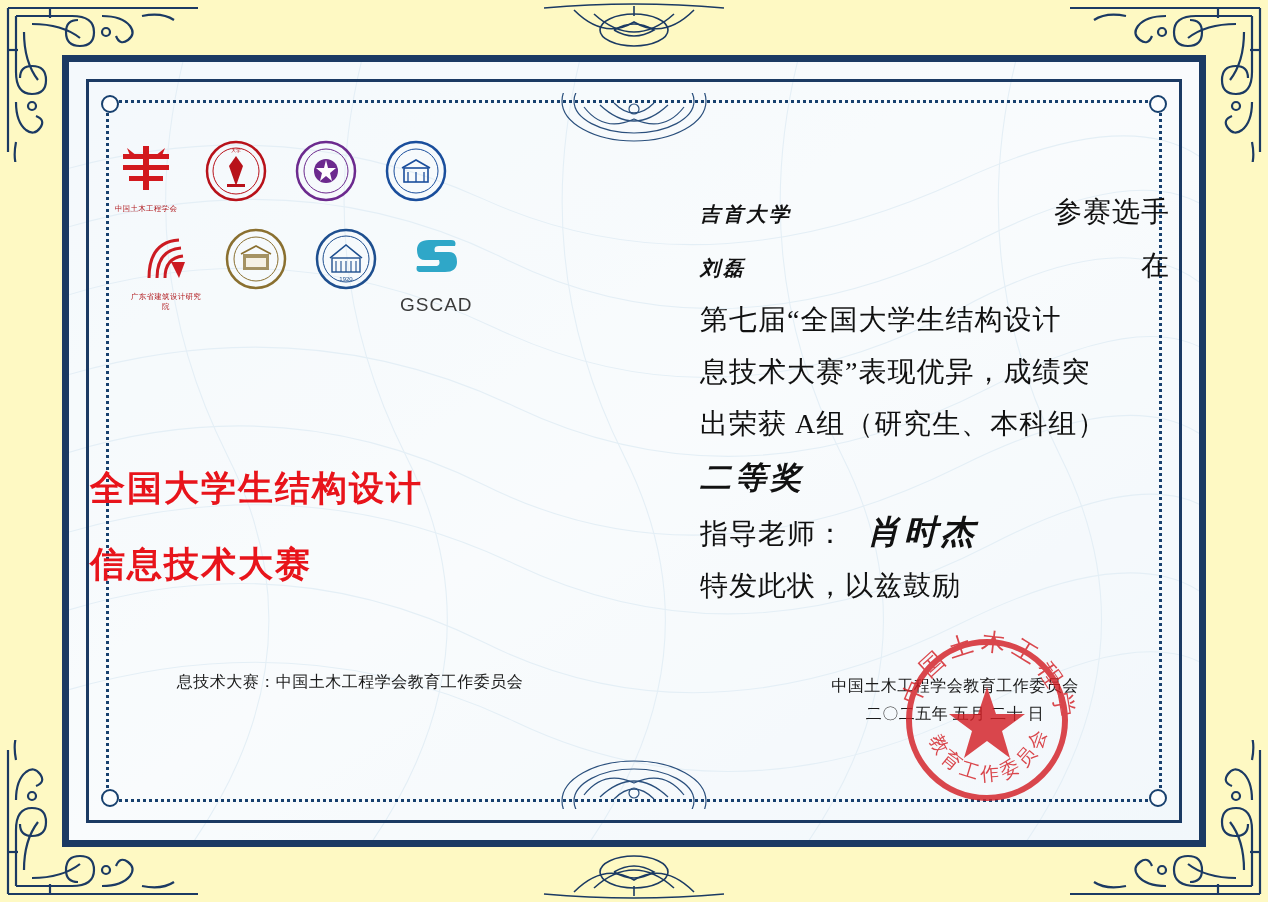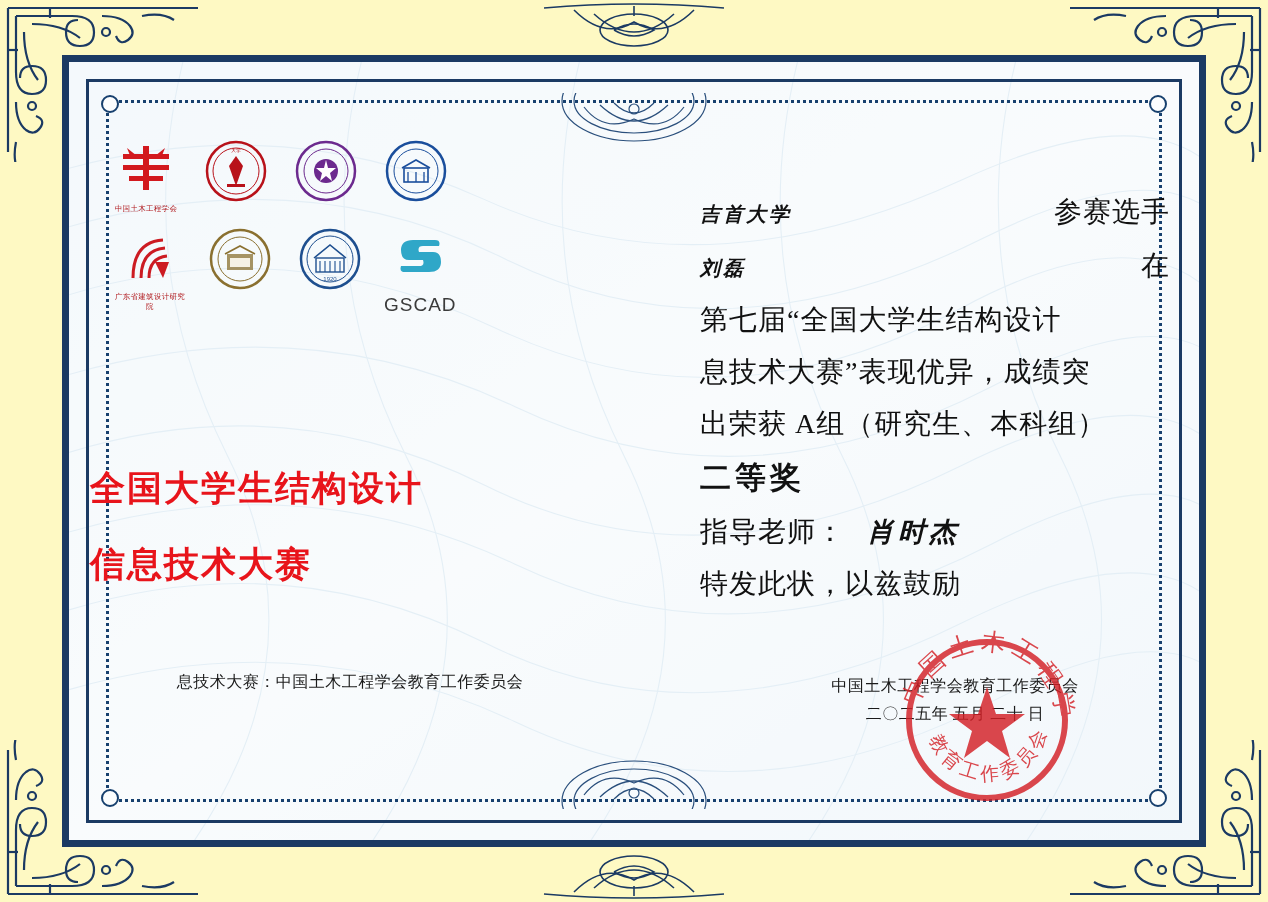--- a/index.html
+++ b/index.html
@@ -111,21 +111,21 @@
     position: absolute;
     left: 110px;
     top: 140px;
     width: 440px;
   }
   .logo-row {
     display: flex;
     align-items: flex-start;
     gap: 18px;
   }
-  .logo-row.second { margin-top: 14px; margin-left: 4px; }
+  .logo-row.second { margin-top: 14px; margin-left: 20px; }
   .logo-item {
     width: 72px;
     text-align: center;
   }
   .logo-mark {
     width: 62px;
     height: 62px;
     margin: 0 auto;
     position: relative;
   }
@@ -193,33 +193,34 @@
   }
   .handwrite {
     font-family: Liberation Serif, serif;
     font-weight: bold;
     font-style: italic;
     font-size: 20px;
     letter-spacing: 3px;
   }
   .award-level {
     font-weight: bold;
+    font-style: italic;
     font-size: 31px;
     letter-spacing: 4px;
     line-height: 56px;
   }
   .teacher-row {
     display: flex;
     align-items: baseline;
     gap: 22px;
   }
   .teacher-name {
     font-weight: bold;
     font-style: italic;
-    font-size: 27px;
+    font-size: 33px;
     letter-spacing: 4px;
   }
 
   
   .footer-right {
     position: absolute;
     left: 760px;
     top: 672px;
     width: 390px;
     text-align: center;

